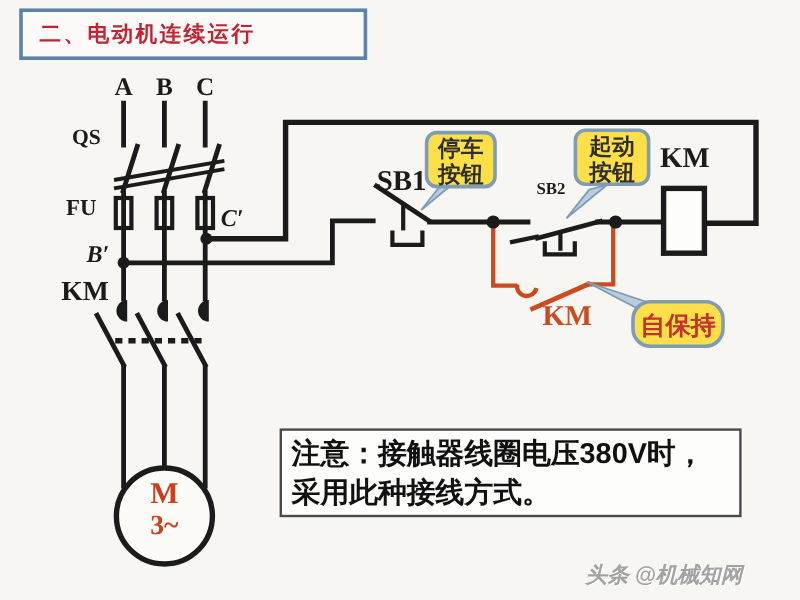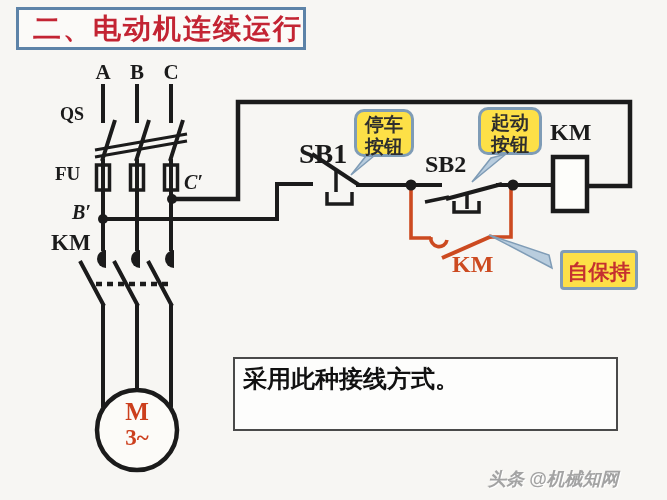--- a/index.html
+++ b/index.html
@@ -23,29 +23,29 @@
   .ptr {fill:var(--callout_fill);stroke:var(--callout_border);stroke-width:1.5;}
 
   
   .lbl{position:absolute;font-family:"Liberation Serif",serif;font-weight:bold;
        color:var(--wire);white-space:nowrap;}
   .ital{font-style:italic;}
   .ctr{text-align:center;}
 
   .title-box{position:absolute;left:16px;top:7px;width:290px;height:43px;
       border:3px solid var(--title_border);background:#fbfaf8;box-sizing:border-box;}
-  .title-text{position:absolute;left:14px;top:0;line-height:37px;font-size:28px;
+  .title-text{position:absolute;left:14px;top:0;line-height:37px;font-size:18px;
       font-weight:bold;letter-spacing:2px;color:var(--accent);}
 
   .callout{position:absolute;border:3px solid var(--callout_border);background:#fde047;
       border-radius:10px;box-sizing:border-box;text-align:center;font-weight:bold;
       font-size:19px;line-height:22px;color:var(--callout_text);padding-top:2px;}
   .co-stop {left:354px;top:109px;width:60px;height:48px;}
   .co-start{left:478px;top:107px;width:64px;height:48px;}
-  .co-self {left:560px;top:250px;width:78px;height:40px;border-radius:4px;
+  .co-self {left:526px;top:250px;width:78px;height:40px;border-radius:16px;
       font-size:21px;line-height:34px;color:var(--selfhold_text);}
 
   .note-box{position:absolute;left:233px;top:357px;width:385px;height:74px;
       border:2px solid #4a4a4a;background:#fdfdfc;box-sizing:border-box;
       padding:4px 8px;font-weight:bold;font-size:24px;line-height:32px;
       color:var(--note_text);white-space:nowrap;overflow:hidden;}
 
   .watermark{position:absolute;left:488px;top:467px;width:175px;font-size:18px;
       font-weight:bold;color:var(--watermark);text-shadow:1px 1px 0 #ffffff;
       white-space:nowrap;font-style:italic;}
@@ -137,38 +137,39 @@
 
   <div class="lbl ctr" style="left:92px;top:60px;width:22px;font-size:21px;">A</div>
   <div class="lbl ctr" style="left:126px;top:60px;width:22px;font-size:21px;">B</div>
   <div class="lbl ctr" style="left:160px;top:60px;width:22px;font-size:21px;">C</div>
 
   <div class="lbl" style="left:60px;top:104px;font-size:18px;">QS</div>
   <div class="lbl" style="left:55px;top:163px;font-size:19px;">FU</div>
   <div class="lbl ital" style="left:72px;top:201px;font-size:20px;">B′</div>
   <div class="lbl ital" style="left:184px;top:171px;font-size:20px;">C′</div>
   <div class="lbl" style="left:51px;top:230px;font-size:23px;">KM</div>
-  <div class="lbl" style="left:299px;top:138px;font-size:28px;">SB1</div>
-  <div class="lbl" style="left:425px;top:151px;font-size:24px;">SB2</div>
+  <div class="lbl" style="left:314px;top:138px;font-size:24px;">SB1</div>
+  <div class="lbl" style="left:447px;top:151px;font-size:14px;">SB2</div>
   <div class="lbl" style="left:550px;top:119px;font-size:24px;">KM</div>
   <div class="lbl" style="left:452px;top:251px;font-size:24px;color:var(--orange);">KM</div>
   <div class="lbl ctr" style="left:121px;top:398px;width:32px;font-size:25px;color:var(--motor_text);">M</div>
   <div class="lbl ctr" style="left:117px;top:425px;width:40px;font-size:23px;color:var(--motor_text);">3~</div>
 
   <div class="callout co-stop">
     <span>停车</span><br>
     <span>按钮</span>
   </div>
   <div class="callout co-start">
     <span>起动</span><br>
     <span>按钮</span>
   </div>
   <div class="callout co-self">
     <span>自保持</span>
   </div>
 
   <div class="note-box">
+    <div>注意：接触器线圈电压380V时，</div>
     <div>采用此种接线方式。</div>
   </div>
 
   <div class="watermark">头条 @机械知网</div>
 
 </div>
 
 </body></html>

